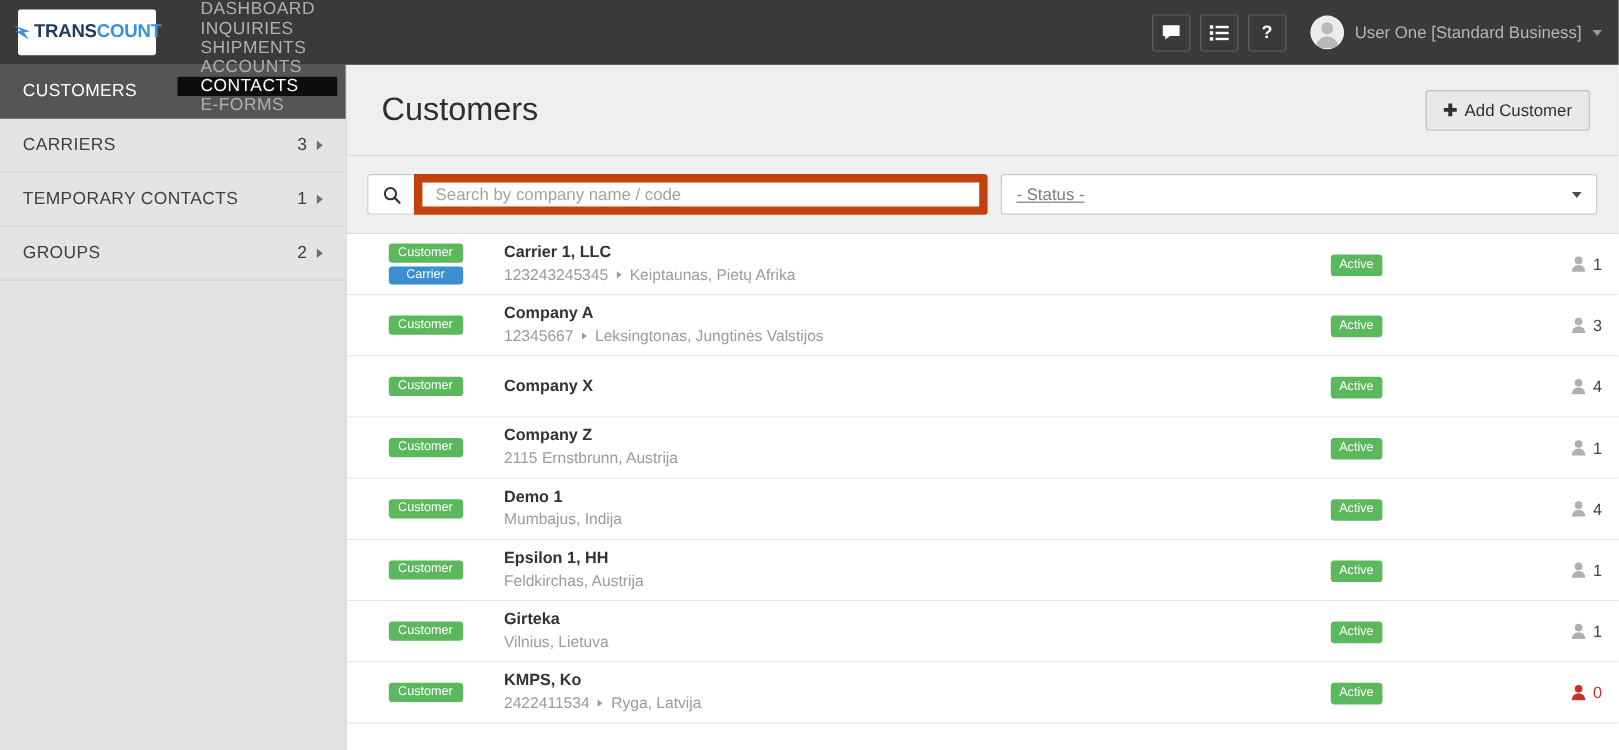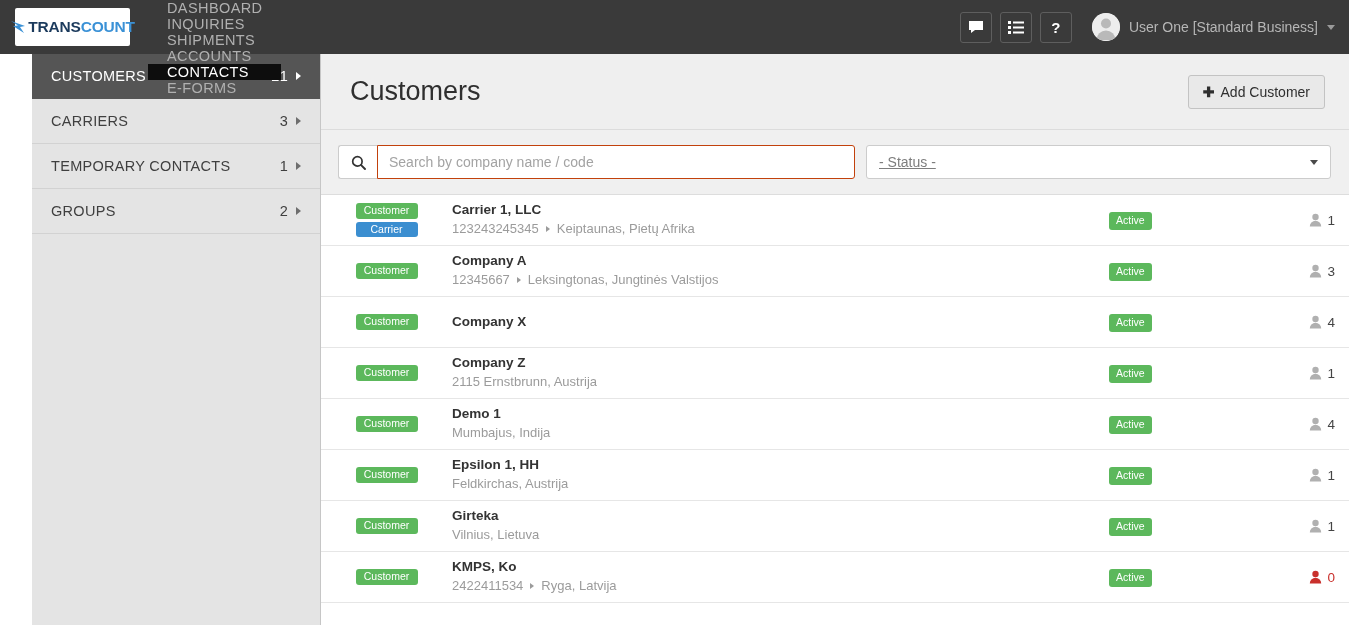--- a/index.html
+++ b/index.html
@@ -90,21 +90,21 @@
   }
   .caret-down {
     width: 0; height: 0;
     border-left: 4.5px solid transparent;
     border-right: 4.5px solid transparent;
     border-top: 5px solid #9a9a9a;
     margin-left: 9px;
   }
 
   
-  .shell { display: flex; height: 571px; margin-left: 32px; }
+  .shell { display: flex; height: 571px; }
 
   
   .sidebar {
     width: 289px;
     flex: none;
     background: #e4e4e4;
     border-right: 1px solid #c6c6c6;
   }
   .side-item {
     height: 45px;
@@ -179,21 +179,21 @@
     background: #ffffff;
     border: 1px solid #cccccc;
     border-right: none;
     border-radius: 3px 0 0 3px;
     display: flex; align-items: center; justify-content: center;
   }
   .search-addon svg { display: block; }
   .search-input {
     flex: 1;
     height: 34px;
-    border: 1px solid #c2410c;
+    border: 7px solid #c2410c;
     border-radius: 0 3px 3px 0;
     padding: 0 11px;
     font-size: 14px;
     font-family: "Liberation Sans", sans-serif;
     color: #555555;
     background: #ffffff;
     outline: none;
   }
   .search-input::placeholder { color: #a3a3a3; }
 

